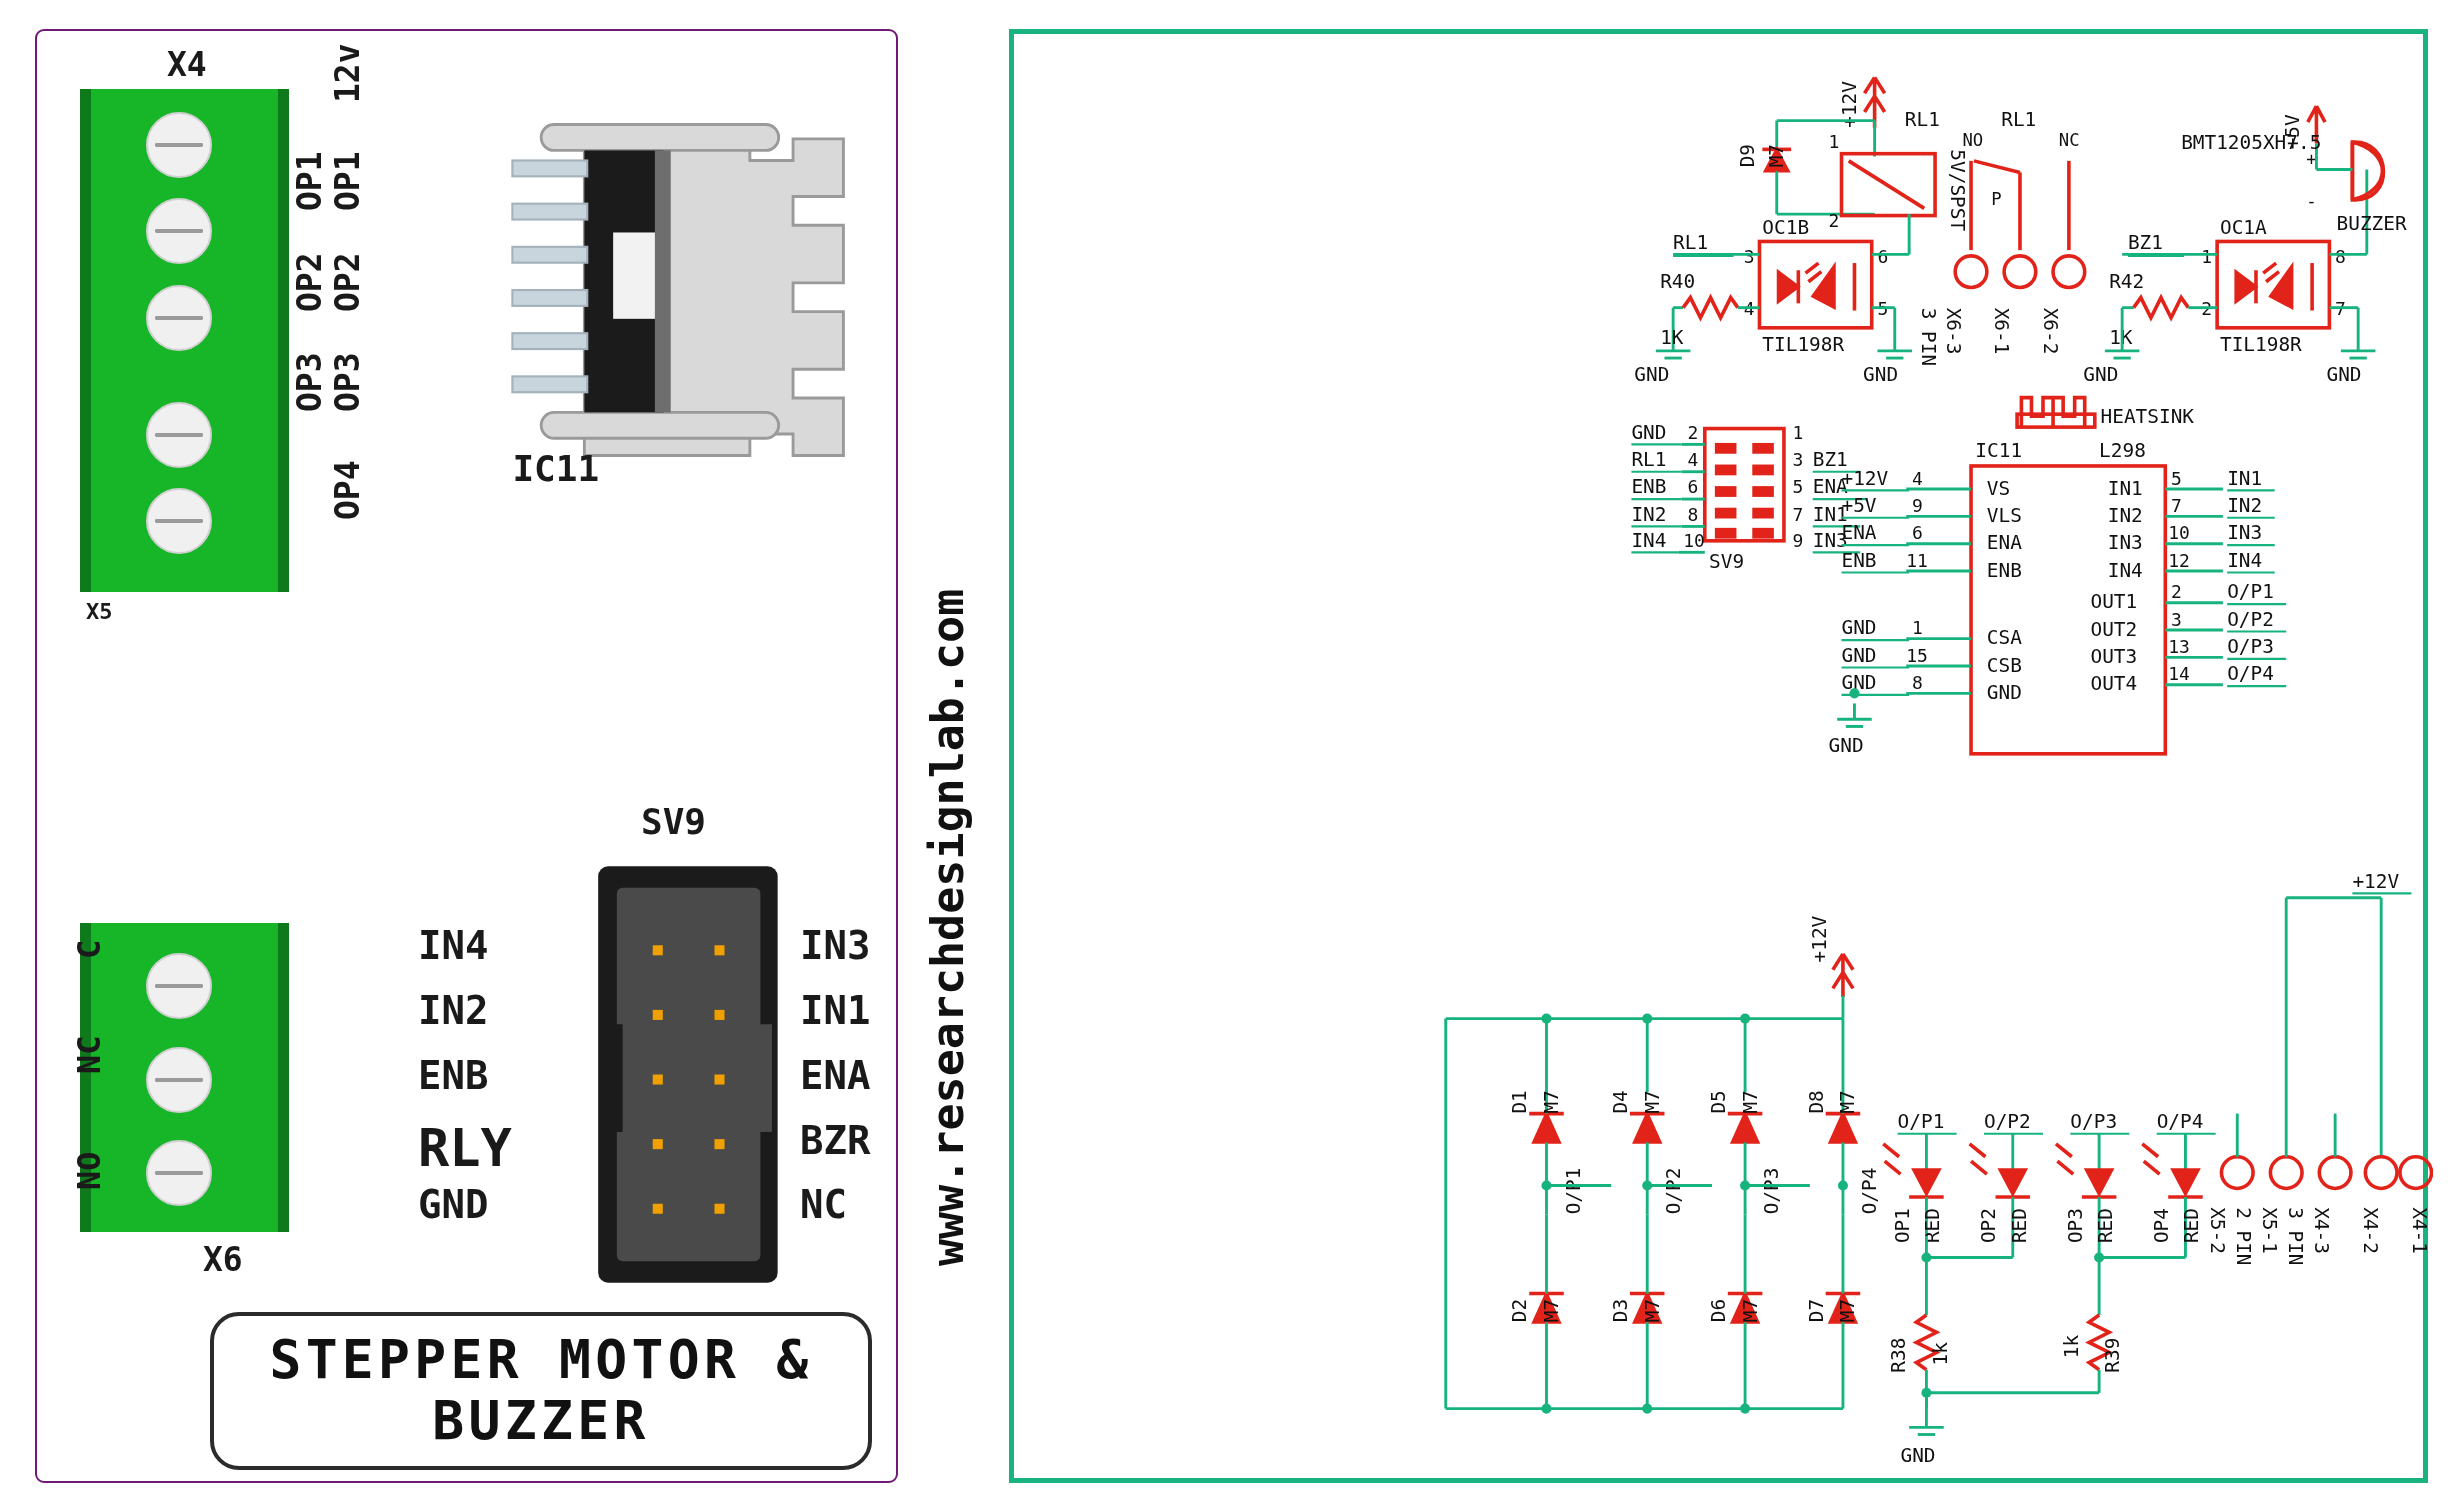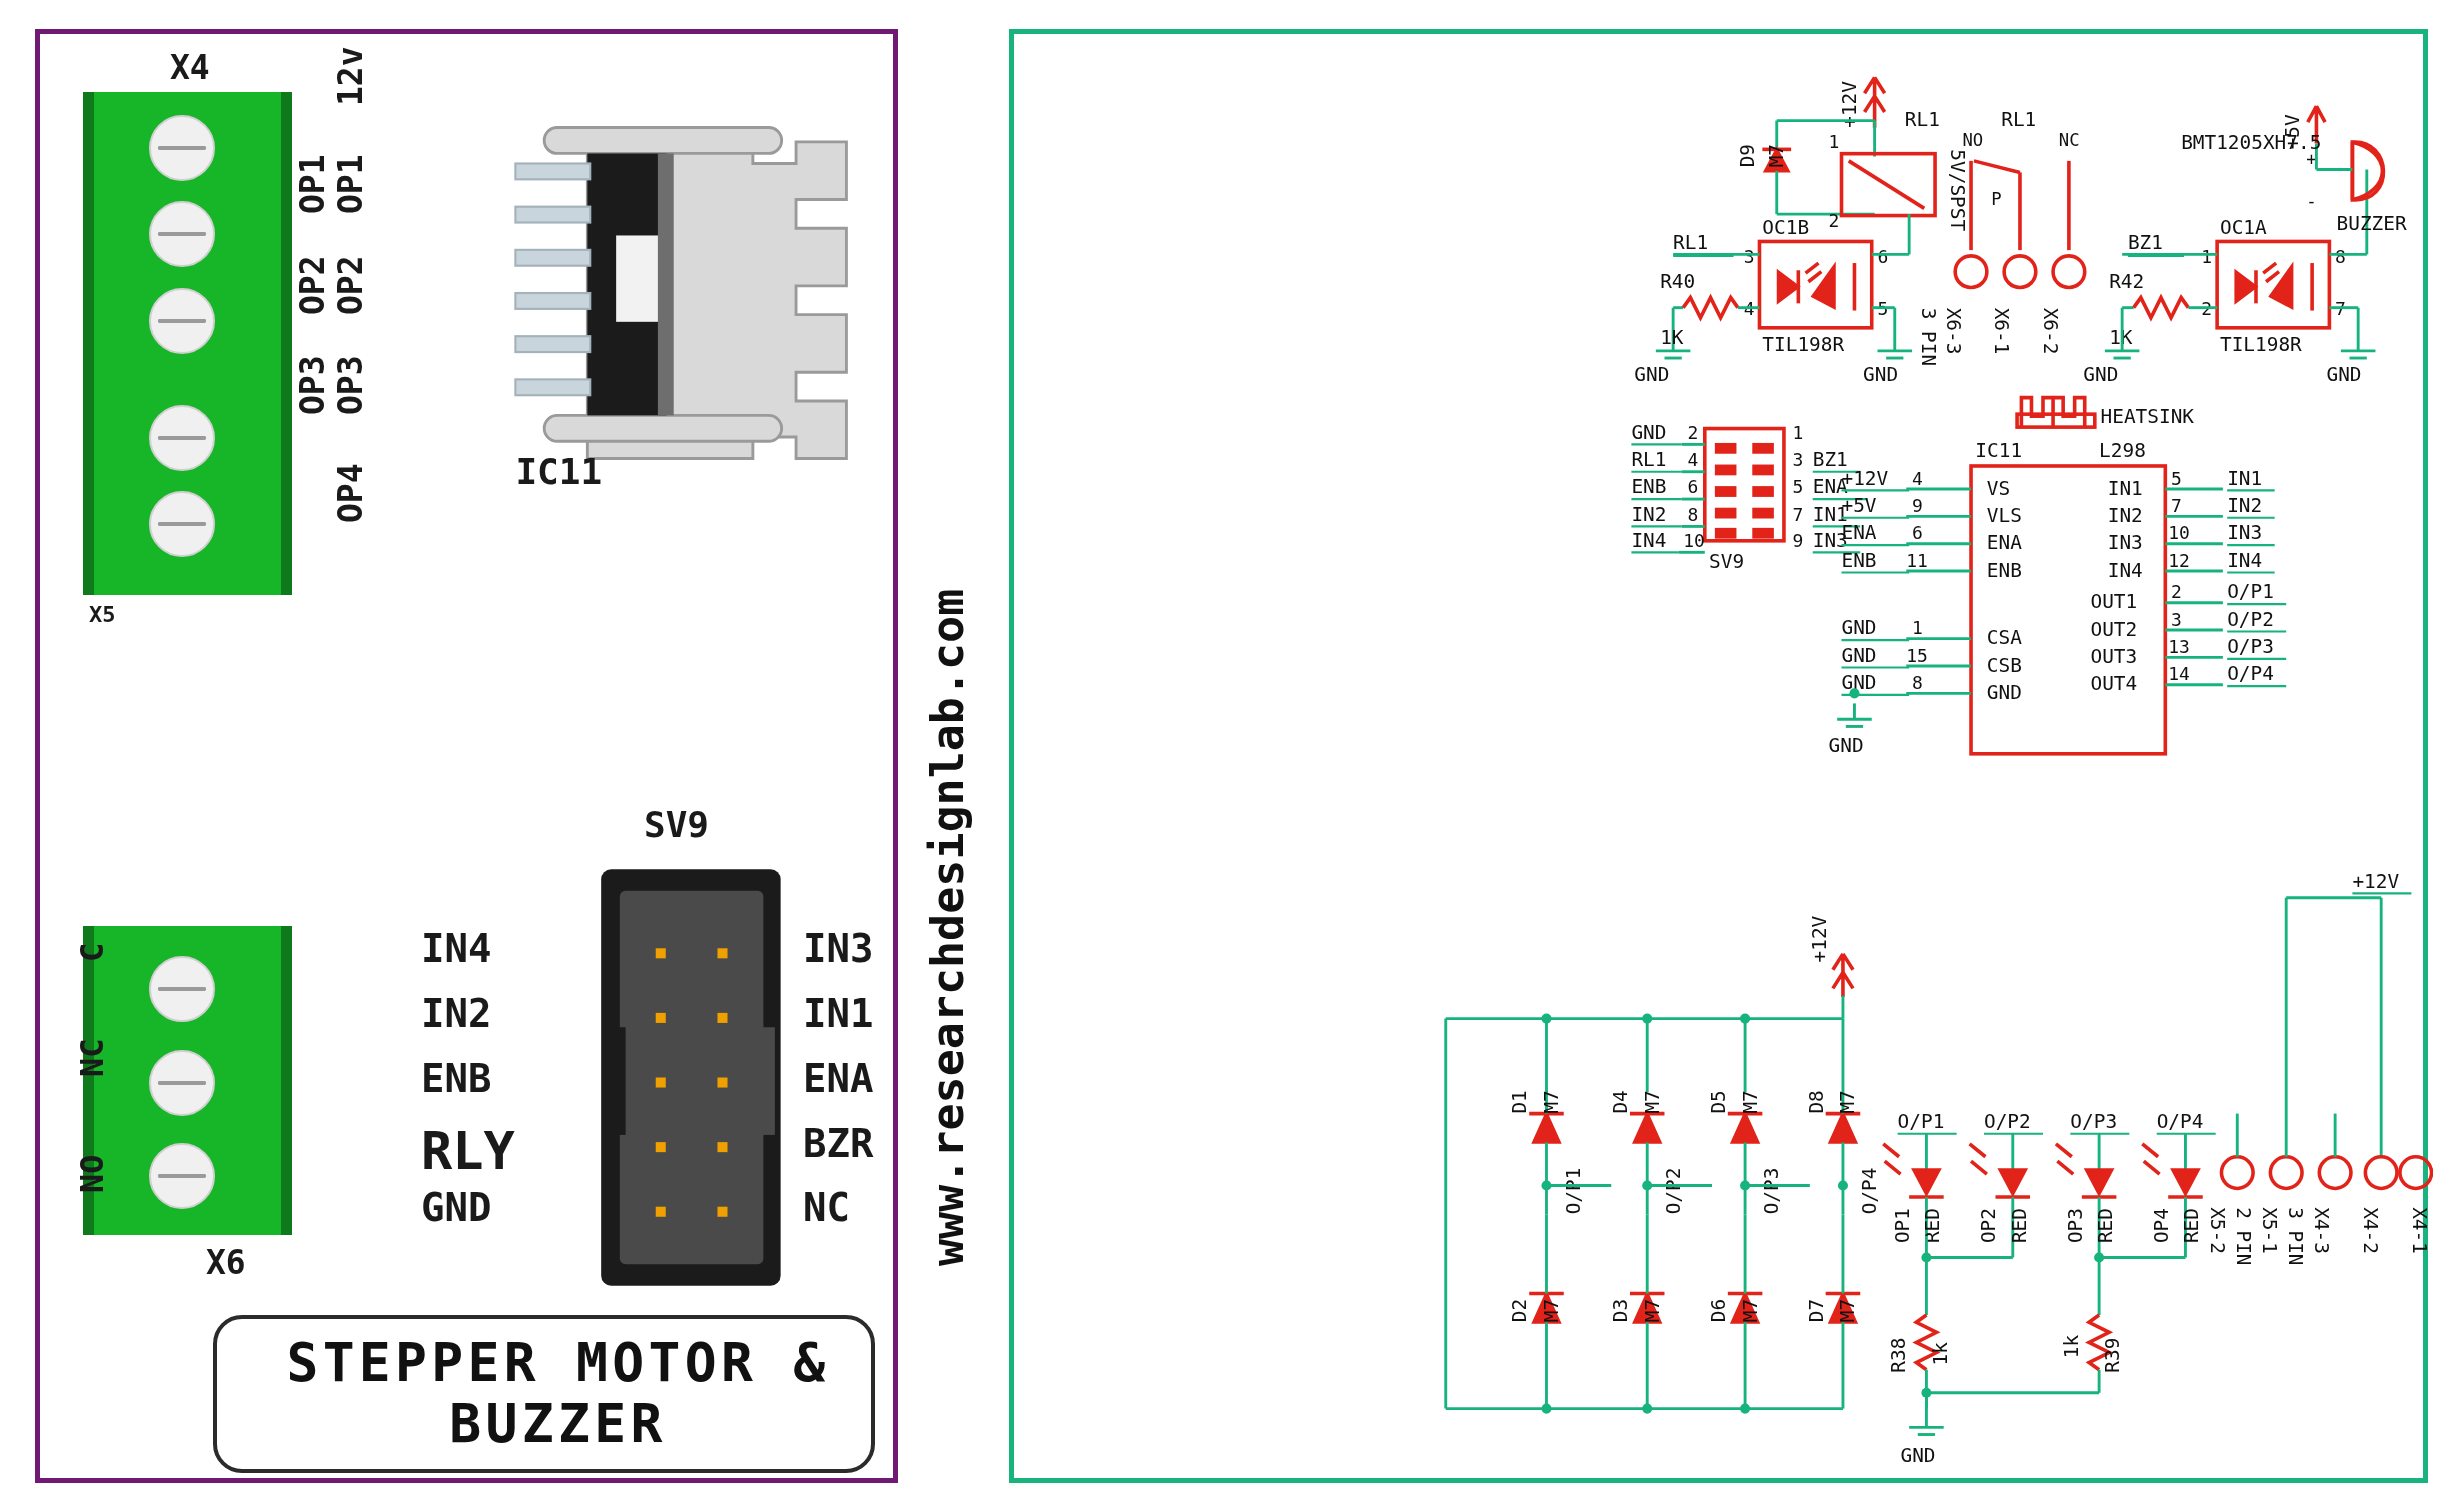--- a/index.html
+++ b/index.html
@@ -1,35 +1,35 @@
 <!DOCTYPE html>
 <html style="font-size:11.5px"><head>
 <meta charset="utf-8">
 <style>
   html,body{margin:0;padding:0;background:#ffffff;}
   body{width:2462px;height:1511px;position:relative;overflow:hidden;
        font-family:"DejaVu Sans Mono", monospace;}
   .abs{position:absolute;}
   
-  #left-panel{left:35px;top:29px;width:863px;height:1454px;border:5px solid #701a75;border-radius:0;background:#fff;box-sizing:border-box;}
+  #left-panel{left:35px;top:29px;width:863px;height:1454px;border:2px solid #701a75;border-radius:9px;background:#fff;box-sizing:border-box;}
   .term-block{position:absolute;background:#17b528;border-left:11.5px solid #0e7a1c;border-right:11.5px solid #0e7a1c;box-sizing:border-box;}
   .screw{position:absolute;width:66px;height:66px;border-radius:50%;background:#f0f0f0;border:2.9px solid #d0d0d0;box-sizing:border-box;}
   .screw:after{content:"";position:absolute;left:12%;top:46%;width:76%;height:8%;background:#9a9a9a;border-radius:1.4px;}
   .vlabel{position:absolute;font-weight:bold;color:#1a1a1a;white-space:nowrap;
           transform-origin:left top;}
   .rot90{transform:rotate(-90deg);}
   .lab{position:absolute;font-weight:bold;color:#1a1a1a;white-space:nowrap;}
   
   #ic11-wrap{position:absolute;left:461px;top:79px;width:403px;height:504px;}
   
   #sv9-wrap{position:absolute;left:554px;top:813px;width:201px;height:468px;}
   
   #title-box{position:absolute;left:173px;top:1281px;width:662px;height:158px;border:4.3px solid #2b2b2b;border-radius:29px;box-sizing:border-box;
              display:flex;align-items:center;justify-content:center;text-align:center;}
-  #title-box span{font-size:53px;font-weight:bold;letter-spacing:4.3px;line-height:1.15;color:#111;margin-left:14px;}
+  #title-box span{font-size:53px;font-weight:bold;letter-spacing:4.3px;line-height:1.15;color:#111;}
   
   #site-url{position:absolute;left:899px;top:273px;width:86px;height:1007px;}
   #site-url span{display:block;font-size:45px;font-weight:bold;color:#111;white-space:nowrap;
                  transform:rotate(-90deg);transform-origin:left top;position:absolute;left:21.6px;top:993px;}
   
   #right-panel{left:1009px;top:29px;width:1419px;height:1454px;border:5px solid #19b37d;background:#fff;box-sizing:border-box;}
   #sch{position:absolute;left:0;top:0;width:1419px;height:1454px;}
 </style>
 </head>
 <body>

